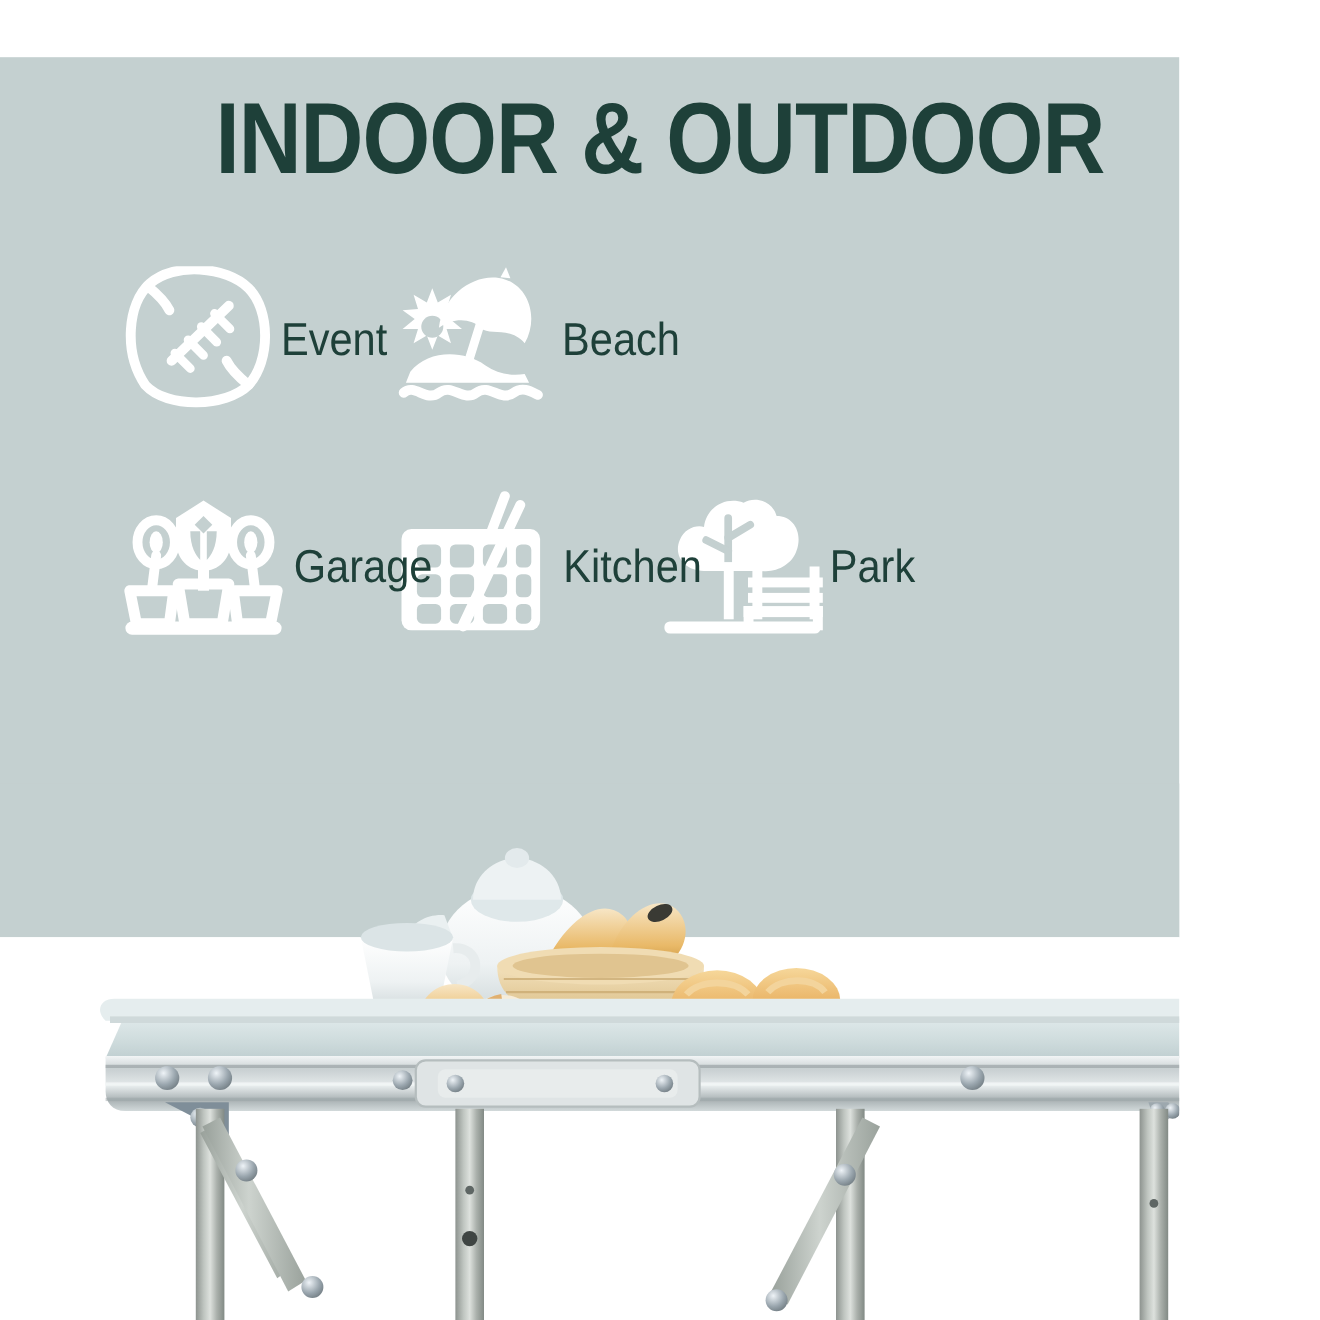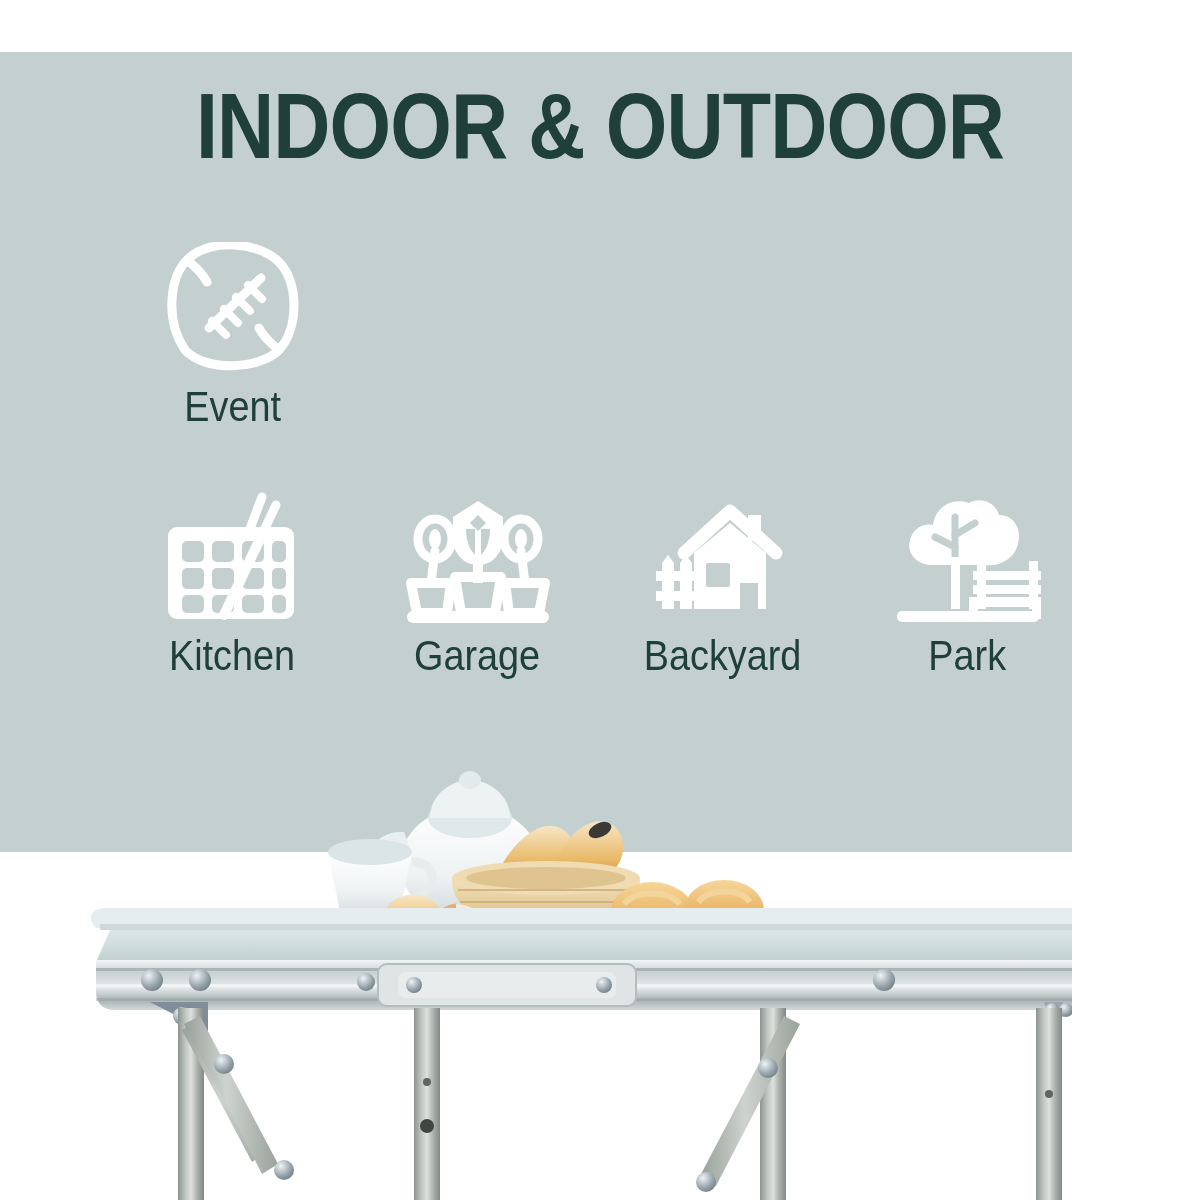--- a/index.html
+++ b/index.html
@@ -30,21 +30,21 @@
     line-height:1;
     white-space:nowrap;
   }
 
   .grid{
     position:absolute;left:110px;top:180px;width:980px;
   }
   .row{display:flex;width:100%;}
   .cell{
     width:25%;
-    display:flex;flex-direction:column;align-items:center;justify-content:flex-start;
+    display:flex;flex-direction:row;align-items:center;justify-content:flex-start;
   }
   .iconwrap{
     height:150px;width:150px;
     display:flex;align-items:center;justify-content:center;
   }
   .cap{
     color:#1e4039;
     font-size:42px;
     font-weight:normal;
     transform:scaleX(0.9);
@@ -85,26 +85,73 @@
                 <path d="M61 67 L 75 81"></path>
                 <path d="M73 55 L 87 69"></path>
                 <path d="M85 43 L 99 57"></path>
               </g>
             </svg>
           </div>
           <div class="cap">Event</div>
         </div>
 
 
+        <div class="cell">
+          <div class="iconwrap">
+            <svg width="150" height="135" viewBox="0 0 150 135">
+
+              <g fill="#ffffff">
+                <path d="M38 22 l5 13 12 -7 -4 13 14 1 -11 8 11 9 -14 0 4 13 -12 -7 -5 13 -5 -13 -12 7 4 -13 -14 0 11 -9 -11 -8 14 -1 -4 -13 12 7 Z"></path>
+              </g>
+              <circle cx="38" cy="57" r="10" fill="#c4d0d0"></circle>
+
+              <path d="M88 34 L 68 98" stroke="#ffffff" stroke-width="8" stroke-linecap="round" fill="none"></path>
+
+              <path d="M44 58 C 48 26, 80 6, 104 14 C 128 22, 134 52, 122 72 C 108 56, 90 66, 82 58 C 74 50, 58 48, 44 58 Z" fill="#ffffff"></path>
+              <path d="M100 12 l5 -9 4 10 Z" fill="#ffffff"></path>
+
+              <path d="M18 98 C 34 78, 66 78, 86 92 C 98 100, 110 102, 122 100 L 126 108 L 14 108 Z" fill="#ffffff"></path>
+              <path d="M12 117 C 22 108, 32 126, 44 117 C 56 108, 66 126, 78 117 C 90 108, 100 126, 112 117 C 120 111, 128 116, 134 119" fill="none" stroke="#ffffff" stroke-width="9" stroke-linecap="round" stroke-linejoin="round"></path>
+            </svg>
+          </div>
+          <div class="cap">Beach</div>
+        </div>
 
       </div>
 
       <div style="height:58px"></div>
 
       <div class="row row2">
+
+        <div class="cell">
+          <div class="iconwrap">
+            <svg width="150" height="135" viewBox="0 0 150 135">
+
+              <path d="M75 10 L 100 26 L 100 46 C 100 64, 88 74, 75 74 C 62 74, 50 64, 50 46 L 50 26 Z" fill="#ffffff"></path>
+              <path d="M75 24 l8 8 -8 8 -8 -8 Z" fill="#c4d0d0"></path>
+              <path d="M63 38 C 63 52, 68 60, 72 64 L 72 38 Z" fill="#c4d0d0"></path>
+              <path d="M87 38 C 87 52, 82 60, 78 64 L 78 38 Z" fill="#c4d0d0"></path>
+              <rect x="70" y="66" width="10" height="26" fill="#ffffff"></rect>
+
+              <path d="M28 92 L 32 60" stroke="#ffffff" stroke-width="9" stroke-linecap="round" fill="none"></path>
+              <ellipse cx="32" cy="48" rx="17" ry="20" fill="none" stroke="#ffffff" stroke-width="9"></ellipse>
+              <ellipse cx="32" cy="48" rx="6" ry="10" fill="#ffffff"></ellipse>
+              <path d="M122 92 L 118 60" stroke="#ffffff" stroke-width="9" stroke-linecap="round" fill="none"></path>
+              <ellipse cx="118" cy="48" rx="17" ry="20" fill="none" stroke="#ffffff" stroke-width="9"></ellipse>
+              <ellipse cx="118" cy="48" rx="6" ry="10" fill="#ffffff"></ellipse>
+
+              <path d="M52 86 L 98 86 L 92 122 L 58 122 Z" fill="none" stroke="#ffffff" stroke-width="10" stroke-linejoin="round"></path>
+              <path d="M8 92 L 48 92 L 44 122 L 14 122 Z" fill="none" stroke="#ffffff" stroke-width="10" stroke-linejoin="round"></path>
+              <path d="M102 92 L 142 92 L 136 122 L 106 122 Z" fill="none" stroke="#ffffff" stroke-width="10" stroke-linejoin="round"></path>
+
+              <rect x="4" y="120" width="142" height="12" rx="6" fill="#ffffff"></rect>
+            </svg>
+          </div>
+          <div class="cap">Garage</div>
+        </div>
 
         <div class="cell">
           <div class="iconwrap">
             <svg width="150" height="135" viewBox="0 0 150 135">
 
               <g stroke="#ffffff" stroke-width="9" stroke-linecap="round">
                 <path d="M104 6 L 88 48"></path>
                 <path d="M118 14 L 100 52"></path>
               </g>
 
@@ -127,71 +174,20 @@
                 <rect x="114" y="104" width="14" height="18" rx="5"></rect>
               </g>
 
               <path d="M100 52 L 66 124" stroke="#ffffff" stroke-width="10" stroke-linecap="round" fill="none"></path>
               <path d="M88 48 L 60 110" stroke="#ffffff" stroke-width="9" stroke-linecap="round" fill="none" opacity="0"></path>
             </svg>
           </div>
           <div class="cap">Kitchen</div>
         </div>
 
-        <div class="cell">
-          <div class="iconwrap">
-            <svg width="150" height="135" viewBox="0 0 150 135">
-
-              <path d="M75 10 L 100 26 L 100 46 C 100 64, 88 74, 75 74 C 62 74, 50 64, 50 46 L 50 26 Z" fill="#ffffff"></path>
-              <path d="M75 24 l8 8 -8 8 -8 -8 Z" fill="#c4d0d0"></path>
-              <path d="M63 38 C 63 52, 68 60, 72 64 L 72 38 Z" fill="#c4d0d0"></path>
-              <path d="M87 38 C 87 52, 82 60, 78 64 L 78 38 Z" fill="#c4d0d0"></path>
-              <rect x="70" y="66" width="10" height="26" fill="#ffffff"></rect>
-
-              <path d="M28 92 L 32 60" stroke="#ffffff" stroke-width="9" stroke-linecap="round" fill="none"></path>
-              <ellipse cx="32" cy="48" rx="17" ry="20" fill="none" stroke="#ffffff" stroke-width="9"></ellipse>
-              <ellipse cx="32" cy="48" rx="6" ry="10" fill="#ffffff"></ellipse>
-              <path d="M122 92 L 118 60" stroke="#ffffff" stroke-width="9" stroke-linecap="round" fill="none"></path>
-              <ellipse cx="118" cy="48" rx="17" ry="20" fill="none" stroke="#ffffff" stroke-width="9"></ellipse>
-              <ellipse cx="118" cy="48" rx="6" ry="10" fill="#ffffff"></ellipse>
-
-              <path d="M52 86 L 98 86 L 92 122 L 58 122 Z" fill="none" stroke="#ffffff" stroke-width="10" stroke-linejoin="round"></path>
-              <path d="M8 92 L 48 92 L 44 122 L 14 122 Z" fill="none" stroke="#ffffff" stroke-width="10" stroke-linejoin="round"></path>
-              <path d="M102 92 L 142 92 L 136 122 L 106 122 Z" fill="none" stroke="#ffffff" stroke-width="10" stroke-linejoin="round"></path>
-
-              <rect x="4" y="120" width="142" height="12" rx="6" fill="#ffffff"></rect>
-            </svg>
-          </div>
-          <div class="cap">Garage</div>
-        </div>
-
-        <div class="cell">
-          <div class="iconwrap">
-            <svg width="150" height="135" viewBox="0 0 150 135">
-
-              <rect x="100" y="24" width="13" height="26" fill="#ffffff"></rect>
-
-              <path d="M36 62 L 82 20 L 128 62" fill="none" stroke="#ffffff" stroke-width="13" stroke-linecap="round" stroke-linejoin="round"></path>
-
-              <path d="M46 62 L 82 32 L 118 62 L 118 118 L 46 118 Z" fill="#ffffff"></path>
-
-              <rect x="58" y="72" width="24" height="24" rx="2" fill="#c4d0d0"></rect>
-
-              <path d="M92 92 L 110 92 L 110 118 L 92 118 Z" fill="#c4d0d0"></path>
-
-              <g fill="#ffffff">
-                <path d="M14 72 L 20 64 L 26 72 L 26 118 L 14 118 Z"></path>
-                <path d="M32 72 L 38 64 L 44 72 L 44 118 L 32 118 Z"></path>
-                <rect x="8" y="80" width="40" height="10"></rect>
-                <rect x="8" y="100" width="40" height="10"></rect>
-              </g>
-            </svg>
-          </div>
-          <div class="cap">Backyard</div>
-        </div>
 
         <div class="cell">
           <div class="iconwrap">
             <svg width="150" height="135" viewBox="0 0 150 135">
 
               <path d="M40 74 C 22 74, 12 60, 18 46 C 22 36, 32 32, 40 34 C 42 16, 60 6, 76 12 C 86 6, 102 10, 106 24 C 122 24, 130 40, 124 56 C 120 68, 106 76, 92 74 Z" fill="#ffffff"></path>
 
               <g stroke="#c4d0d0" stroke-width="7" stroke-linecap="round" fill="none">
                 <path d="M62 26 L 62 74"></path>
                 <path d="M62 44 L 82 32"></path>

